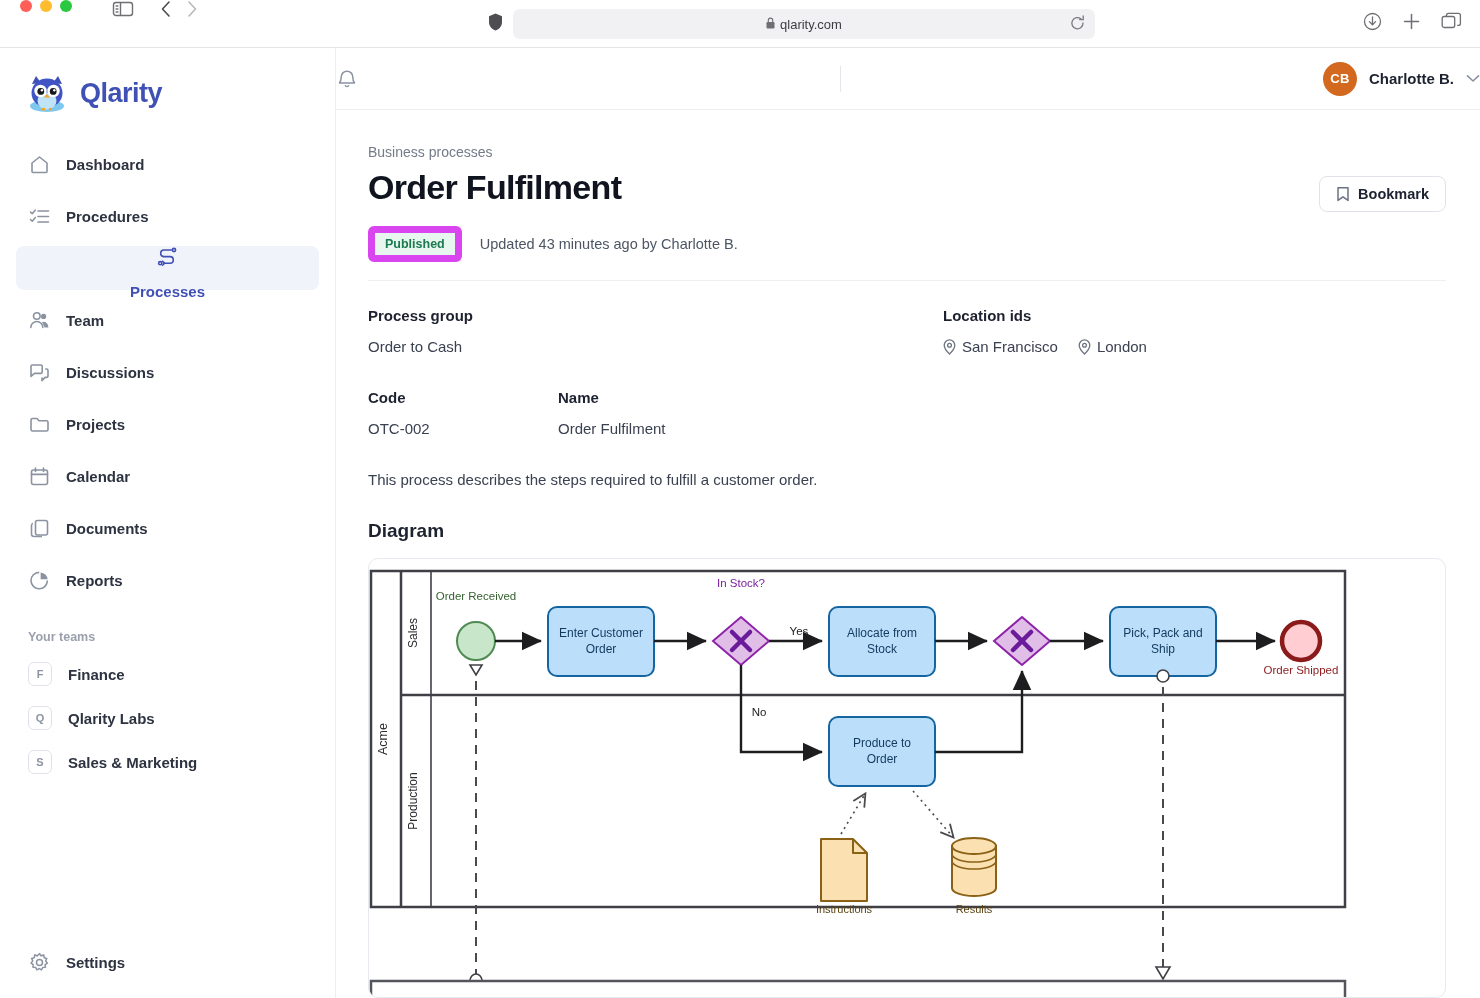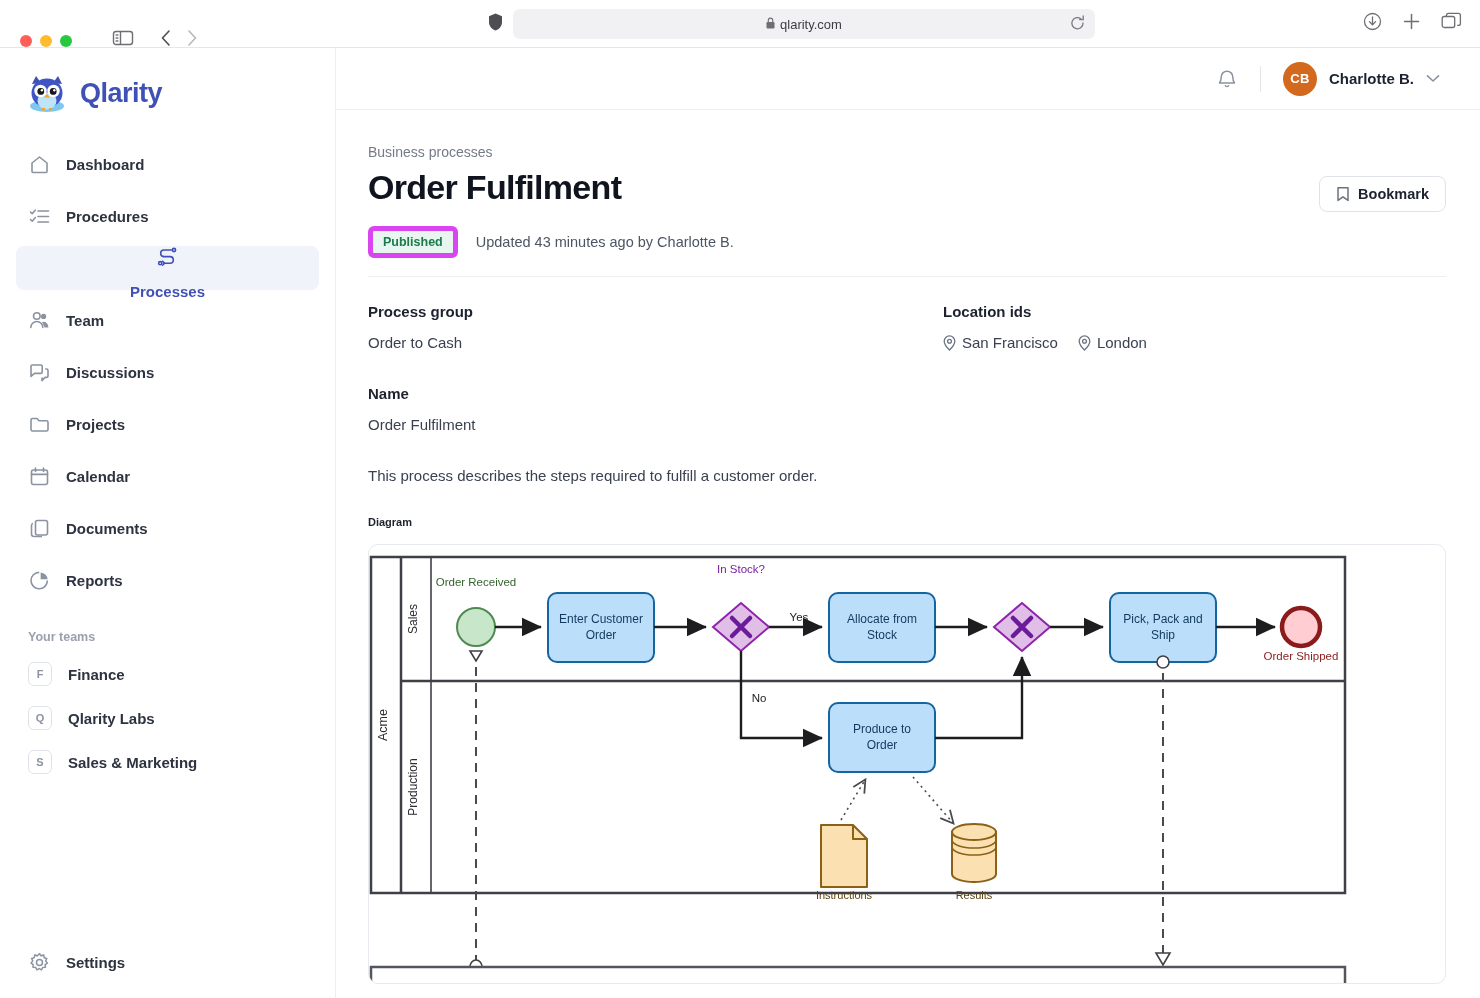--- a/index.html
+++ b/index.html
@@ -7,21 +7,21 @@
     width: 1480px; height: 998px;
     font-family: "Liberation Sans", sans-serif;
     background: #ffffff;
     overflow: hidden;
   }
 
   
   .browser-bar {
     height: 48px; width: 1480px;
     background: #ffffff;
-    display: flex; align-items: flex-end;
+    display: flex; align-items: flex-start;
     border-bottom: 1px solid #e6e6e6;
     position: relative;
   }
   .traffic { display: flex; gap: 8px; padding-left: 20px; align-items: center; }
   .dot { width: 12px; height: 12px; border-radius: 50%; }
   .dot.red { background: #ff5f57; }
   .dot.yellow { background: #febc2e; }
   .dot.green { background: #28c840; }
 
   .chrome-icon { color: #6e6e73; display: flex; align-items: center; justify-content: center; }
@@ -101,22 +101,22 @@
     display: flex; align-items: center; gap: 16px;
     height: 44px; padding: 0 12px; border-radius: 8px;
     color: #2d3340; font-size: 15px; font-weight: 600; cursor: pointer;
   }
   .settings-row .ic { color: #8b93a1; display: flex; width: 22px; justify-content: center; }
 
   
   .main { flex: 1; height: 950px; display: flex; flex-direction: column; overflow: hidden; }
   .topbar {
     height: 62px; border-bottom: 1px solid #eceef1;
-    display: flex; align-items: center; justify-content: flex-end;
-    padding-right: 40px; gap: 0; background: #fff; flex-shrink: 0;
+    display: flex; align-items: center; justify-content: space-between;
+    gap: 0; background: #fff; flex-shrink: 0;
   }
   .bell { color: #8b93a1; cursor: pointer; display: flex; }
   .vdiv { width: 1px; height: 26px; background: #e3e6eb; margin: 0 22px; }
   .user-chip { display: flex; align-items: center; gap: 12px; cursor: pointer; }
   .avatar {
     width: 34px; height: 34px; border-radius: 50%;
     background: #d2691e; color: #fff;
     display: flex; align-items: center; justify-content: center;
     font-size: 13px; font-weight: 700; letter-spacing: .3px;
   }
@@ -132,42 +132,42 @@
     border: 1px solid #dfe3e9; border-radius: 8px;
     background: #fff; padding: 9px 16px; cursor: pointer;
     font-size: 14.5px; font-weight: 700; color: #1d2230;
     margin-top: 8px;
   }
   .bookmark-btn .ic { color: #6b7280; display: flex; }
 
   .meta-row { display: flex; align-items: center; gap: 18px; margin-top: 14px; }
   .badge {
     background: #e7f7ef; color: #1d7a4e;
-    border: 5px solid #d946ef;
+    border: 7px solid #d946ef;
     font-size: 12.5px; font-weight: 600;
     padding: 4px 10px; border-radius: 6px;
   }
   .updated { font-size: 14.5px; color: #4b5563; }
   .hr { height: 1px; background: #eceef1; margin: 18px 0 0 0; }
 
   .fields { display: flex; margin-top: 26px; }
   .col-left { width: 575px; }
   .col-right { flex: 1; }
   .flabel { font-size: 15px; font-weight: 700; color: #1d2230; }
   .fvalue { font-size: 15px; color: #3a4150; margin-top: 14px; }
   .loc-list { display: flex; gap: 20px; margin-top: 14px; }
   .loc { display: flex; align-items: center; gap: 6px; font-size: 15px; color: #3a4150; }
   .loc .ic { color: #6b7280; display: flex; }
 
   .pair-row { display: flex; margin-top: 34px; }
   .pair-a { width: 190px; }
   .section { margin-top: 34px; }
   .desc { font-size: 15px; color: #3a4150; margin-top: 14px; }
 
-  .diagram-label { font-size: 11px; font-weight: 700; color: #1d2230; margin-top: 32px; }
+  .diagram-label { font-size: 19px; font-weight: 700; color: #1d2230; margin-top: 32px; }
   .diagram-box {
     margin-top: 16px;
     border: 1px solid #e6e9ee; border-radius: 10px;
     background: #fff; padding: 10px 0 0 0;
     height: 440px; overflow: hidden;
   }
 </style>
 </head>
 <body>
 
@@ -461,20 +461,24 @@
                     <circle cx="6.5" cy="6.2" r="1.9"></circle>
                   </svg>
               </span>
               <span>London</span>
             </span>
           </div>
         </div>
       </div>
 
       <div class="pair-row">
+        <div class="pair-a">
+          <div class="flabel">Code</div>
+          <div class="fvalue">OTC-002</div>
+        </div>
         <div>
           <div class="flabel">Name</div>
           <div class="fvalue">Order Fulfilment</div>
         </div>
       </div>
 
       <div class="section">
         <div class="desc">This process describes the steps required to fulfill a customer order.</div>
       </div>
 

